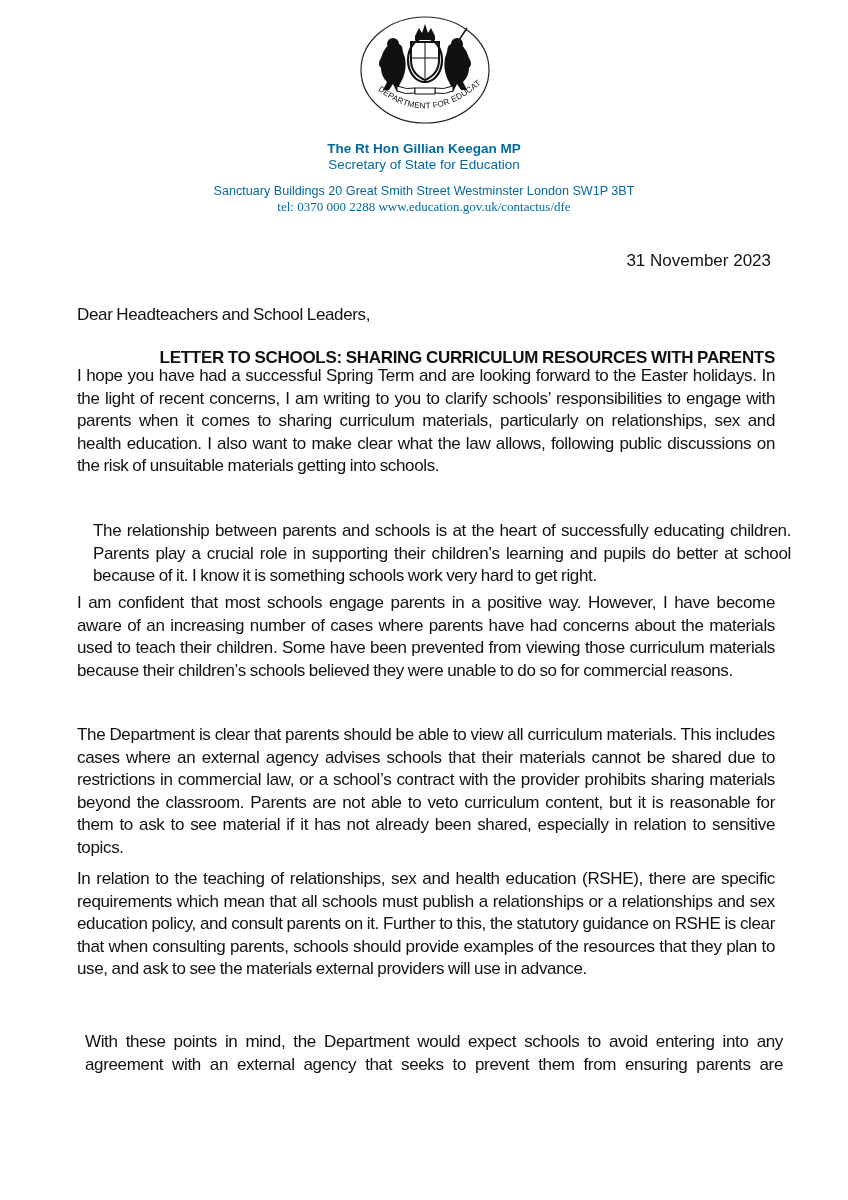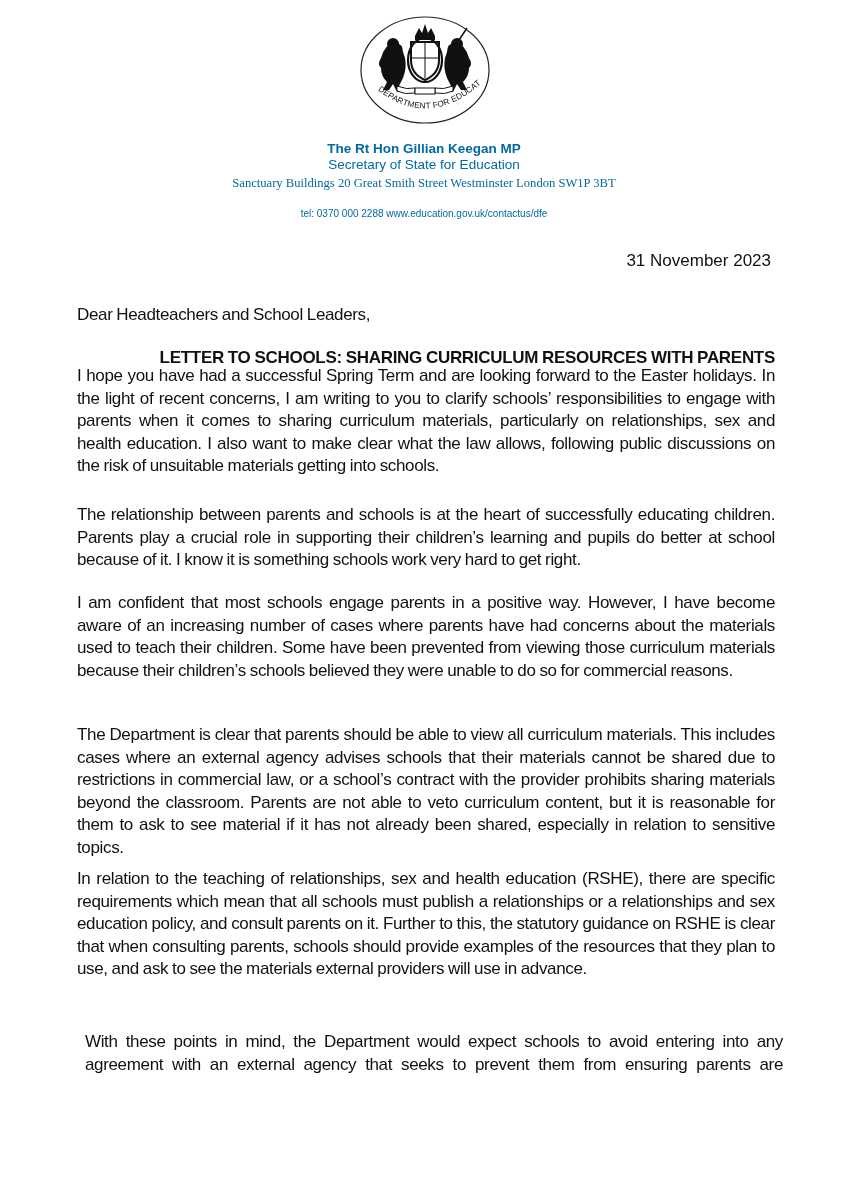--- a/index.html
+++ b/index.html
@@ -26,22 +26,22 @@
       position: absolute;
       left: 0;
       width: 848px;
       text-align: center;
       font-size: 13.5px;
       line-height: 16px;
       color: #0369a1;
     }
     .minister-name { top: 141px; font-weight: bold; }
     .minister-role { top: 157px; }
-    .address-line { top: 175px; font-size: 12.6px; font-family: Liberation Serif, serif; }
-    .contact-line { top: 206px; font-size: 10px; }
+    .address-line { top: 183px; font-size: 12.6px; }
+    .contact-line { top: 199px; font-size: 13px; font-family: Liberation Serif, serif; }
 
     .date {
       position: absolute;
       top: 251px;
       right: 77px;
       font-size: 17px;
       line-height: 20px;
     }
     .body-text {
       position: absolute;
@@ -104,17 +104,17 @@
 <div class="header-block minister-role">Secretary of State for Education</div>
 <div class="header-block address-line">Sanctuary Buildings 20 Great Smith Street Westminster London SW1P 3BT</div>
 <div class="header-block contact-line">tel: 0370 000 2288  www.education.gov.uk/contactus/dfe</div>
 
 <div class="date">31 November 2023</div>
 
 <div class="body-text salutation">Dear Headteachers and School Leaders,</div>
 <div class="body-text subject">LETTER TO SCHOOLS: SHARING CURRICULUM RESOURCES WITH PARENTS</div>
 
 <p class="body-text p1" style="margin:0">I hope you have had a successful Spring Term and are looking forward to the Easter holidays. In the light of recent concerns, I am writing to you to clarify schools’ responsibilities to engage with parents when it comes to sharing curriculum materials, particularly on relationships, sex and health education. I also want to make clear what the law allows, following public discussions on the risk of unsuitable materials getting into schools.</p>
-<p class="body-text p2" style="margin:0">The relationship between parents and schools is at the heart of successfully educating children. Parents play a crucial role in supporting their children’s learning and pupils do better at school because of it. I know it is something schools work very hard to get right.</p>
+<p class="body-text p2" style="margin:16px">The relationship between parents and schools is at the heart of successfully educating children. Parents play a crucial role in supporting their children’s learning and pupils do better at school because of it. I know it is something schools work very hard to get right.</p>
 <p class="body-text p3" style="margin:0">I am confident that most schools engage parents in a positive way. However, I have become aware of an increasing number of cases where parents have had concerns about the materials used to teach their children. Some have been prevented from viewing those curriculum materials because their children’s schools believed they were unable to do so for commercial reasons.</p>
 <p class="body-text p4" style="margin:0">The Department is clear that parents should be able to view all curriculum materials. This includes cases where an external agency advises schools that their materials cannot be shared due to restrictions in commercial law, or a school’s contract with the provider prohibits sharing materials beyond the classroom. Parents are not able to veto curriculum content, but it is reasonable for them to ask to see material if it has not already been shared, especially in relation to sensitive topics.</p>
 <p class="body-text p5" style="margin:0">In relation to the teaching of relationships, sex and health education (RSHE), there are specific requirements which mean that all schools must publish a relationships or a relationships and sex education policy, and consult parents on it. Further to this, the statutory guidance on RSHE is clear that when consulting parents, schools should provide examples of the resources that they plan to use, and ask to see the materials external providers will use in advance.</p>
 <p class="body-text p6" style="margin:8px; text-align-last: justify;">With these points in mind, the Department would expect schools to avoid entering into any agreement with an external agency that seeks to prevent them from ensuring parents are</p>
 
 </body></html>

